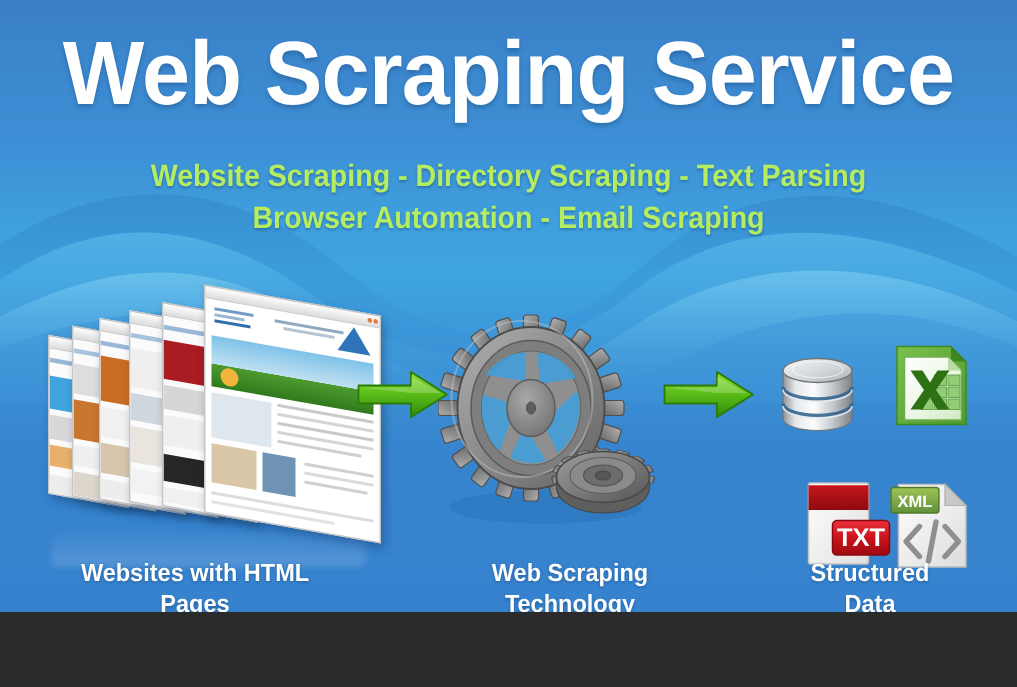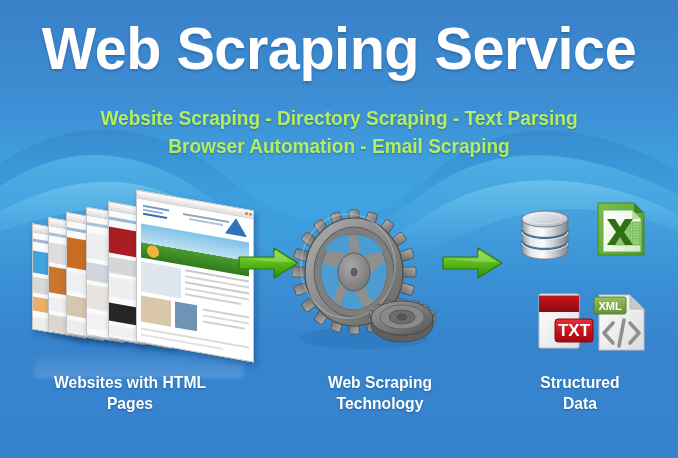--- a/index.html
+++ b/index.html
@@ -3,21 +3,21 @@
 <meta charset="utf-8">
 <style>
   html, body {
     margin: 0;
     padding: 0;
     background: #2b2b2b;
   }
   #banner {
     position: relative;
     width: 678px;
-    height: 458px;
+    height: 408px;
     overflow: hidden;
     font-family: "Liberation Sans", sans-serif;
     background: linear-gradient(180deg,
         #3a80c8 0%,
         #3d8ed4 22%,
         #3fa0df 37%,
         #3fa4e2 45%,
         #3b93d6 58%,
         #3784ce 74%,
         #3682ce 100%);
@@ -107,21 +107,21 @@
   }
 
   
   .arrow { position: absolute; }
 
   
   .gears { position: absolute; left: 292px; top: 192px; width: 156px; height: 170px; }
 
   
   .icons { position: absolute; left: 508px; top: 196px; width: 150px; height: 164px; }
-  .ico { position: absolute; }
+  .ico { position: absolute; margin-top: 28px; }
 
   
   .watermark {
     position: absolute;
     right: 8px;
     bottom: 6px;
     height: 34px;
     display: flex;
     align-items: center;
     opacity: 0.92;

